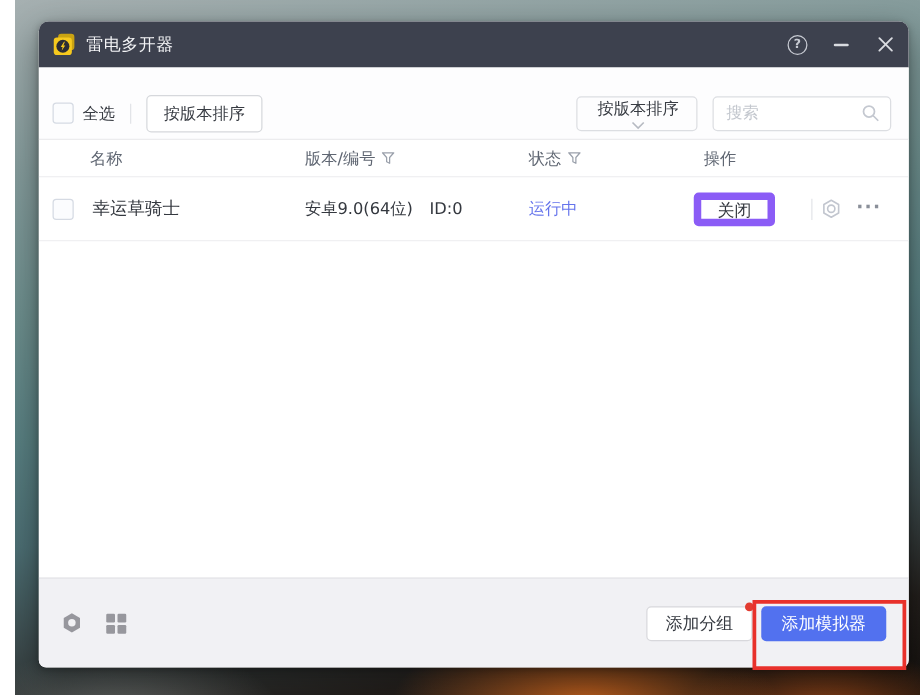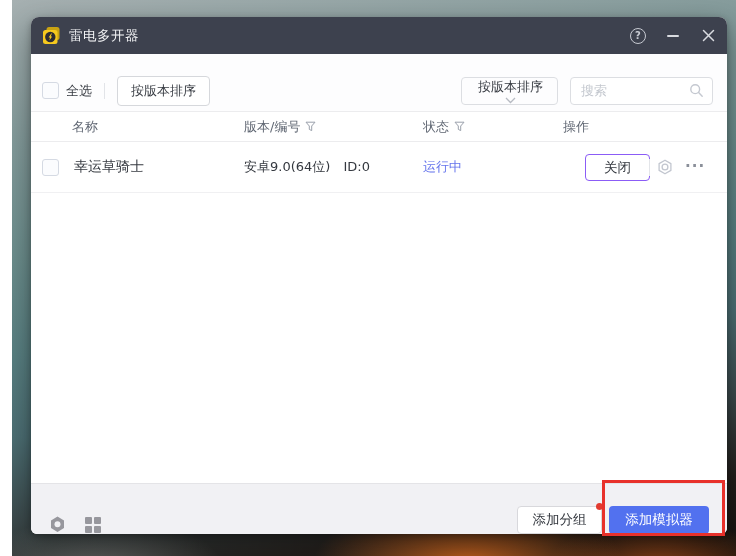--- a/index.html
+++ b/index.html
@@ -51,31 +51,31 @@
   .thead span { position:absolute; top:50%; transform:translateY(-50%); font-size:13px; color:#5f6672; display:flex; align-items:center; gap:5px;justify-content:flex-end; }
   .h-name { left:41px; } .h-version { left:213px; } .h-status { left:392px; } .h-action { left:532px; }
 
   
   .trow { height:51px; border-bottom:1px solid #f0f0f2; position:relative; flex:none; background:#fff; }
   .trow .cb { position:absolute; left:11px; top:17px; }
   .r-name { position:absolute; left:43px; top:50%; transform:translateY(-50%); font-size:14px; color:#34383f; }
   .r-version { position:absolute; left:213px; top:50%; transform:translateY(-50%); font-size:13px; color:#34383f; }
   .r-version .vid { margin-left:9px; }
   .r-status { position:absolute; left:392px; top:50%; transform:translateY(-50%); font-size:13px; color:#6574ec; }
-  .r-action { position:absolute; left:554px; top:12px; width:65px; height:27px; border:1px solid #8b5cf6; border-radius:4px;
+  .r-action { position:absolute; left:524px; top:12px; width:65px; height:27px; border:6px solid #8b5cf6; border-radius:4px;
     background:#fff; font-size:13.5px; color:#34383f; cursor:pointer; font-family:inherit; }
   .r-div { position:absolute; left:618px; top:17px; width:1px; height:17px; background:#e3e5e9; }
   .r-gear { position:absolute; left:625px; top:16px; cursor:pointer; }
   .r-more { position:absolute; left:654px; top:50%; transform:translateY(-58%); font-size:15px; letter-spacing:1px;
     color:#8a8f99; font-weight:bold; cursor:pointer; }
 
   .filler { flex:1; background:#fff; }
 
   
-  .footer { height:51px; background:#f1f1f4; border-top:1px solid #e4e4e7; display:flex; align-items:flex-end;
+  .footer { height:72px; background:#f1f1f4; border-top:1px solid #e4e4e7; display:flex; align-items:center;
     padding:0 18px 0 17px; flex:none; }
   .f-icon { margin-right:16px; cursor:pointer; display:flex; }
   .f-btn-group { position:relative; width:85px; height:28px; border:1px solid #d8d8dc; border-radius:4px; background:#fff;
     font-size:13.5px; color:#34383f; cursor:pointer; font-family:inherit; }
   .red-dot { position:absolute; right:-2px; top:-4px; width:7px; height:7px; border-radius:50%; background:#e23b30; }
   .f-btn-add { width:100px; height:28px; margin-left:7px; border:none; border-radius:4px; background:#5271ef;
     color:#fff; font-size:13.5px; cursor:pointer; font-family:inherit; }
 
   
   .annotation { position:absolute; left:590px; top:480px; width:123px; height:56px;

